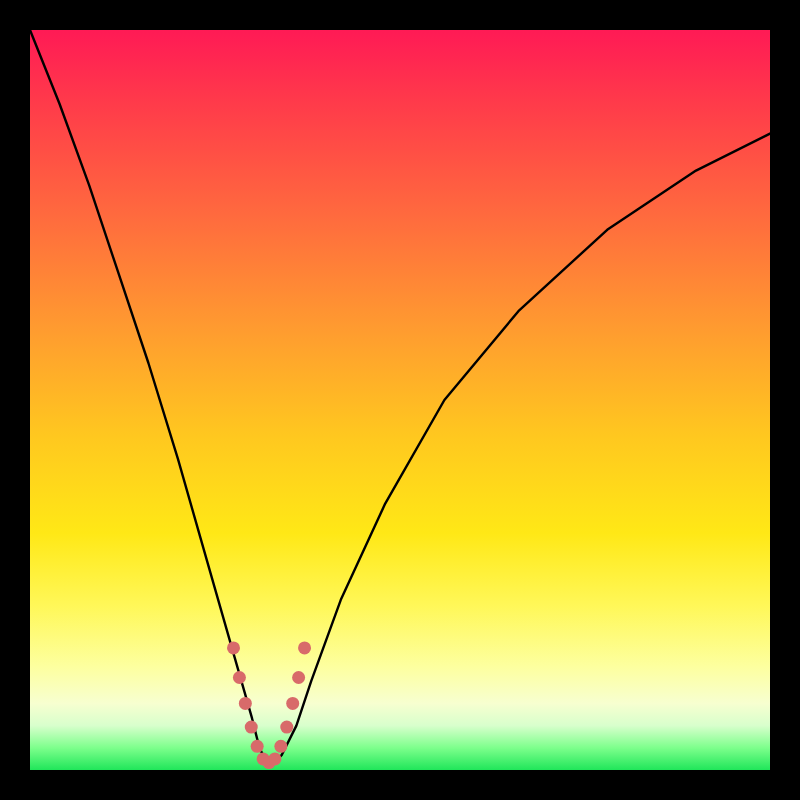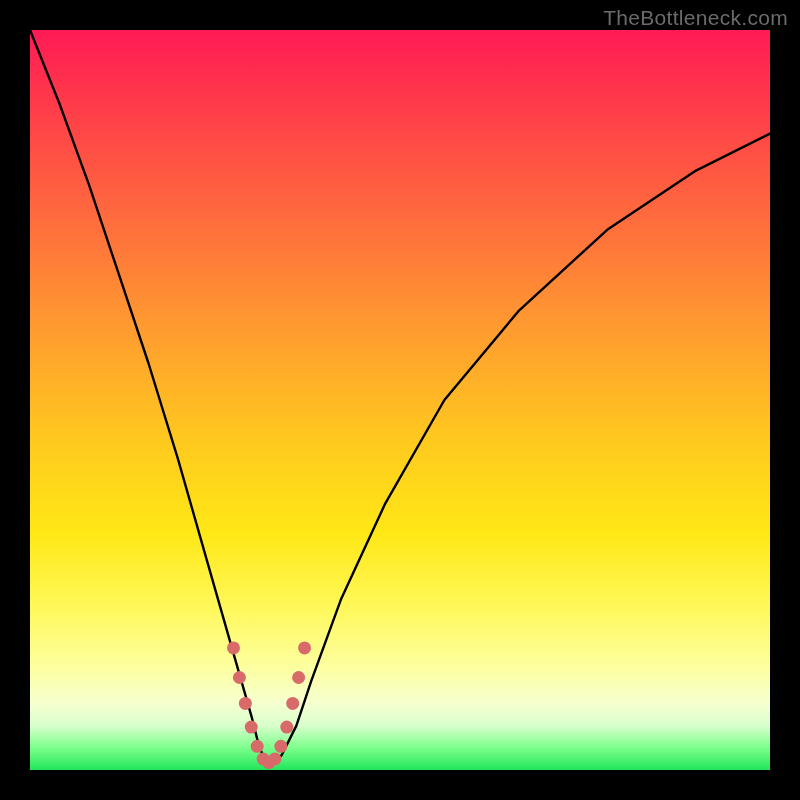--- a/index.html
+++ b/index.html
@@ -81,14 +81,13 @@
           <circle cx="244.94" cy="728.90" r="6.5" fill="#d86a6a"></circle>
           <circle cx="250.86" cy="716.32" r="6.5" fill="#d86a6a"></circle>
           <circle cx="256.78" cy="697.08" r="6.5" fill="#d86a6a"></circle>
           <circle cx="262.70" cy="673.40" r="6.5" fill="#d86a6a"></circle>
           <circle cx="268.62" cy="647.50" r="6.5" fill="#d86a6a"></circle>
           <circle cx="274.54" cy="617.90" r="6.5" fill="#d86a6a"></circle>
         </g>
     </svg>
   </div>
 
-  <div class="watermark">TheBottleneck.com</div>
 </div>
 
 </body></html>

